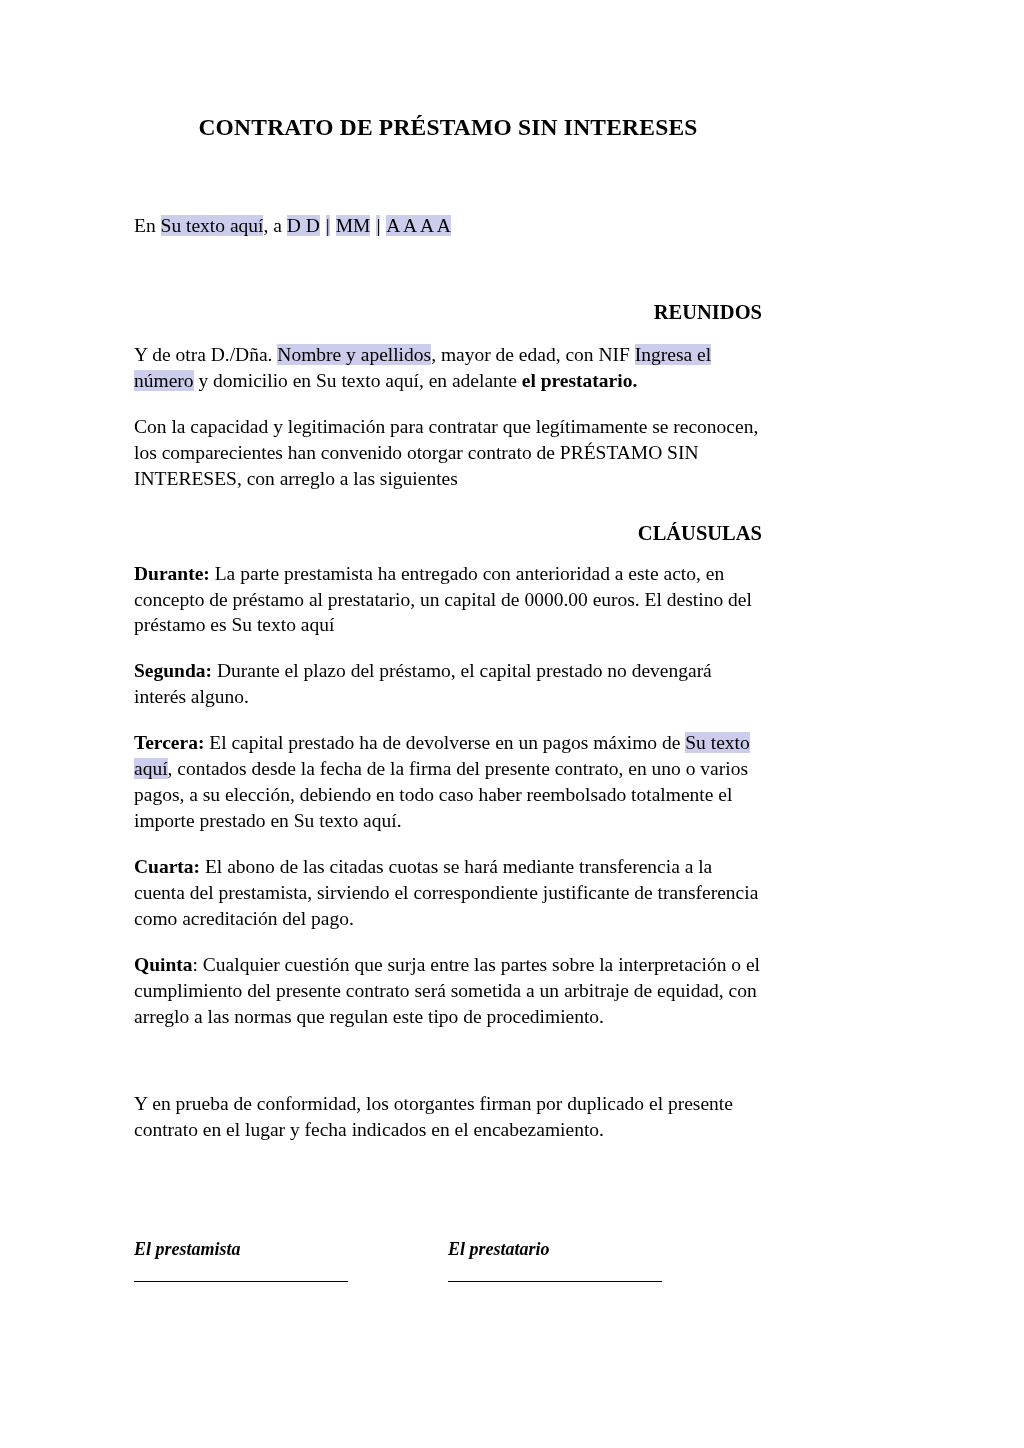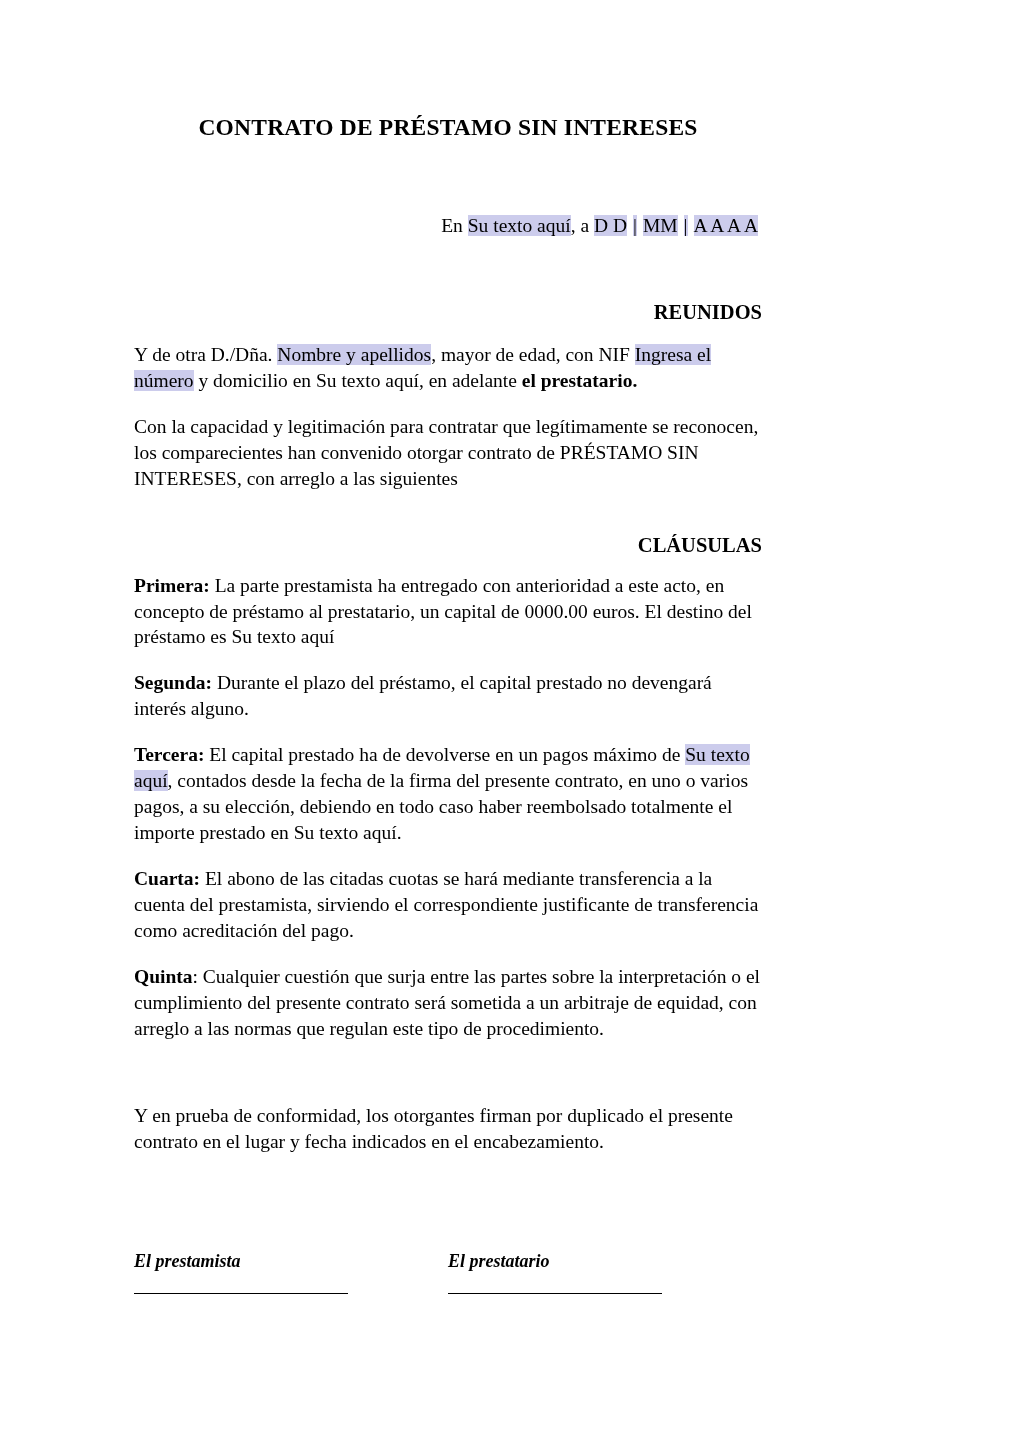--- a/index.html
+++ b/index.html
@@ -23,34 +23,34 @@
     position: relative;
   }
   .doc-title {
     text-align: center;
     font-weight: bold;
     font-size: 23.5px;
     letter-spacing: 0.2px;
     margin: 18px 0 0 0;
   }
   .datebar {
-    text-align: right;
+    text-align: left;
     font-size: 19.5px;
     margin-top: 74px;
     padding-right: 4px;
   }
   .section-head {
     text-align: right;
     font-weight: bold;
     font-size: 20.5px;
     margin-top: 64px;
     margin-bottom: 18px;
   }
   .section-head.clausulas {
-    margin-top: 42px;
+    margin-top: 30px;
     margin-bottom: 16px;
   }
   p.body {
     font-size: 19.5px;
     line-height: 1.33;
     margin: 0 0 20px 0;
     text-align: left;
   }
   .hl {
     background: #ccccec;
@@ -100,21 +100,21 @@
 
   <p class="body">
     <span>Y de otra D./Dña. </span><span class="hl">Nombre y apellidos</span><span>, mayor de edad, con NIF </span><span class="hl">Ingresa el número</span><span> y domicilio en Su texto aquí, en adelante </span><b>el prestatario.</b>
   </p>
 
   <p class="body">Con la capacidad y legitimación para contratar que legítimamente se reconocen, los comparecientes han convenido otorgar contrato de PRÉSTAMO SIN INTERESES, con arreglo a las siguientes</p>
 
   <h2 class="section-head clausulas">CLÁUSULAS</h2>
 
   <p class="body">
-    <b>Primera:</b><span> La parte prestamista ha entregado con anterioridad a este acto, en concepto de préstamo al prestatario, un capital de 0000.00 euros. El destino del préstamo es Su texto aquí</span>
+    <b>Durante:</b><span> La parte prestamista ha entregado con anterioridad a este acto, en concepto de préstamo al prestatario, un capital de 0000.00 euros. El destino del préstamo es Su texto aquí</span>
   </p>
 
   <p class="body">
     <b>Segunda:</b><span> Durante el plazo del préstamo, el capital prestado no devengará interés alguno.</span>
   </p>
 
   <p class="body">
     <b>Tercera:</b><span> El capital prestado ha de devolverse en un pagos máximo de </span><span class="hl">Su texto aquí</span><span>, contados desde la fecha de la firma del presente contrato, en uno o varios pagos, a su elección, debiendo en todo caso haber reembolsado totalmente el importe prestado en Su texto aquí.</span>
   </p>
 

